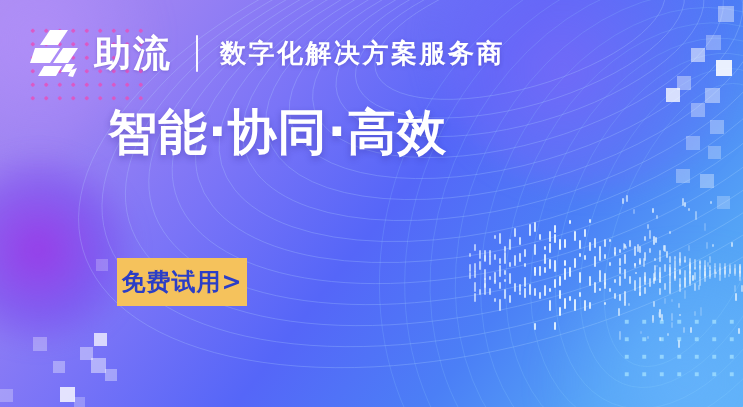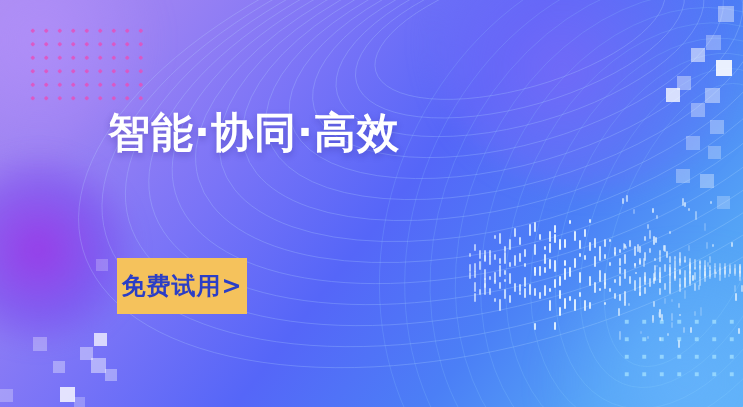--- a/index.html
+++ b/index.html
@@ -87,39 +87,39 @@
   .tagline{
     font-size:26px; font-weight:bold; color:#ffffff;
     letter-spacing:2.5px; line-height:1;
     font-family:"DejaVu Sans","Liberation Sans",sans-serif;
     text-shadow:0 1px 4px rgba(60,40,150,.3);
   }
 
   
   .headline{ position:absolute; left:108px; top:103px; }
   .headline-line{
-    font-size:42px; font-weight:bold; color:#ffffff;
+    font-size:49px; font-weight:bold; color:#ffffff;
     letter-spacing:1px; line-height:60px; white-space:nowrap;
     font-family:"DejaVu Sans","Liberation Sans",sans-serif;
     text-shadow:0 3px 7px rgba(44,34,140,.33);
   }
   .headline-line + .headline-line{ margin-top:3px; }
 
   
   .cta-row{ position:absolute; left:108px; top:258px; display:flex; align-items:stretch; height:44px; }
   .cta-primary{
     width:225px; height:44px;
     background:#2b3ec6;
     display:flex; align-items:center; justify-content:center;
     color:#ffffff; font-size:27px; font-weight:bold; letter-spacing:2px;
     font-family:"DejaVu Sans","Liberation Sans",sans-serif;
   }
   .cta-gap{ width:9px; }
   .cta-secondary{
-    width:130px; height:56px;
+    width:130px; height:48px;
     background:#f5c25c;
     display:flex; align-items:center; justify-content:center;
     color:#2b3ec6; font-size:24px; font-weight:bold; letter-spacing:1px;
     font-family:"DejaVu Sans","Liberation Sans",sans-serif;
     border:none; cursor:pointer;
   }
 </style>
 </head>
 <body>
 
@@ -482,20 +482,41 @@
       <div class="sq" style="left: 691px; top: 103px; width: 14px; height: 14px; background: rgba(255, 255, 255, 0.34);"></div>
       <div class="sq" style="left: 666px; top: 88px; width: 14px; height: 14px; background: rgba(255, 255, 255, 0.76);"></div>
       <div class="sq" style="left: 710px; top: 120px; width: 14px; height: 14px; background: rgba(255, 255, 255, 0.32);"></div>
       <div class="sq" style="left: 686px; top: 136px; width: 14px; height: 14px; background: rgba(255, 255, 255, 0.3);"></div>
       <div class="sq" style="left: 708px; top: 146px; width: 13px; height: 13px; background: rgba(255, 255, 255, 0.28);"></div>
       <div class="sq" style="left: 676px; top: 169px; width: 14px; height: 14px; background: rgba(255, 255, 255, 0.3);"></div>
       <div class="sq" style="left: 700px; top: 174px; width: 14px; height: 14px; background: rgba(255, 255, 255, 0.34);"></div>
       <div class="sq" style="left: 717px; top: 196px; width: 13px; height: 13px; background: rgba(255, 255, 255, 0.24);"></div>
     </div>
 
+  <div class="header">
+
+    <div class="logo-mark">
+      <svg width="54" height="50" viewBox="0 0 54 50">
+        <g fill="#ffffff">
+          <polygon points="20,2 38,2 28,17 10,17"></polygon>
+          <polygon points="5,20 30,20 20,35 0,35"></polygon>
+          <polygon points="33,20 48,20 38,35 23,35"></polygon>
+          <polygon points="14,38 32,38 26,48 8,48"></polygon>
+          <polygon points="36,36 45,36 40,44 31,44"></polygon>
+          <polygon points="41,42 47,40 43,49 38,48"></polygon>
+        </g>
+      </svg>
+    </div>
+
+    <div class="brand-name">助流</div>
+
+    <div class="divider"></div>
+
+    <div class="tagline">数字化解决方案服务商</div>
+  </div>
 
   <div class="headline">
     <div class="headline-line">智能·协同·高效</div>
   </div>
 
   <div class="cta-row">
     <div class="cta-gap"></div>
     <button class="cta-secondary">免费试用&gt;</button>
   </div>
 

